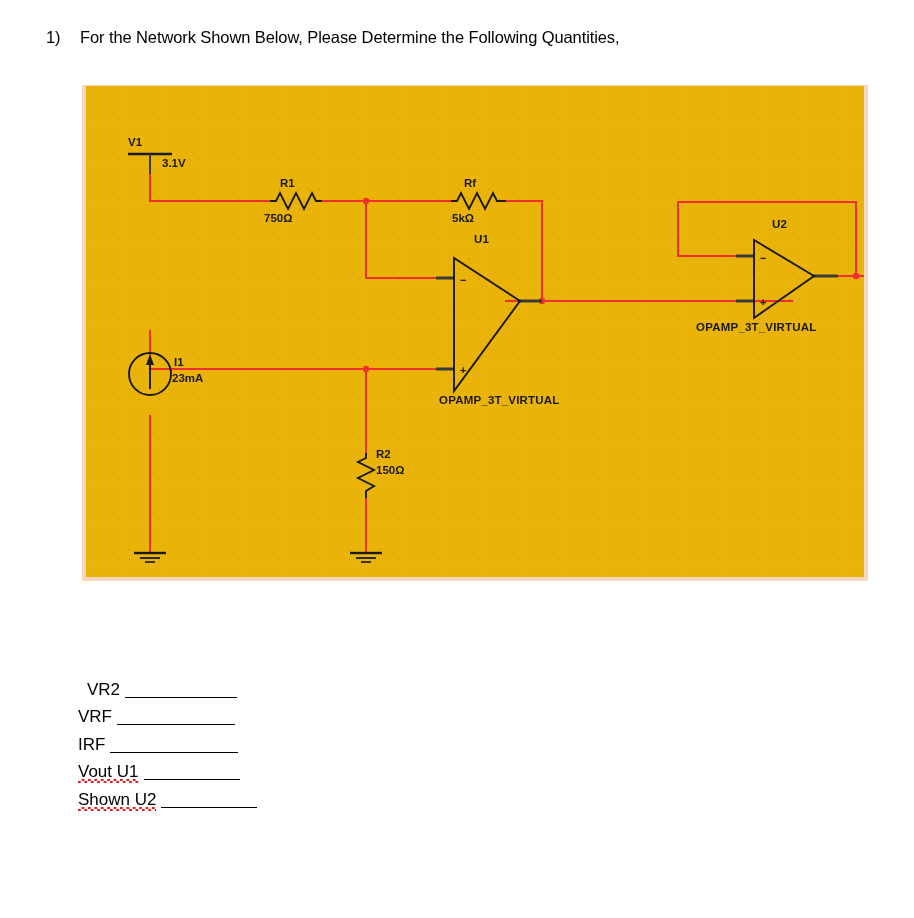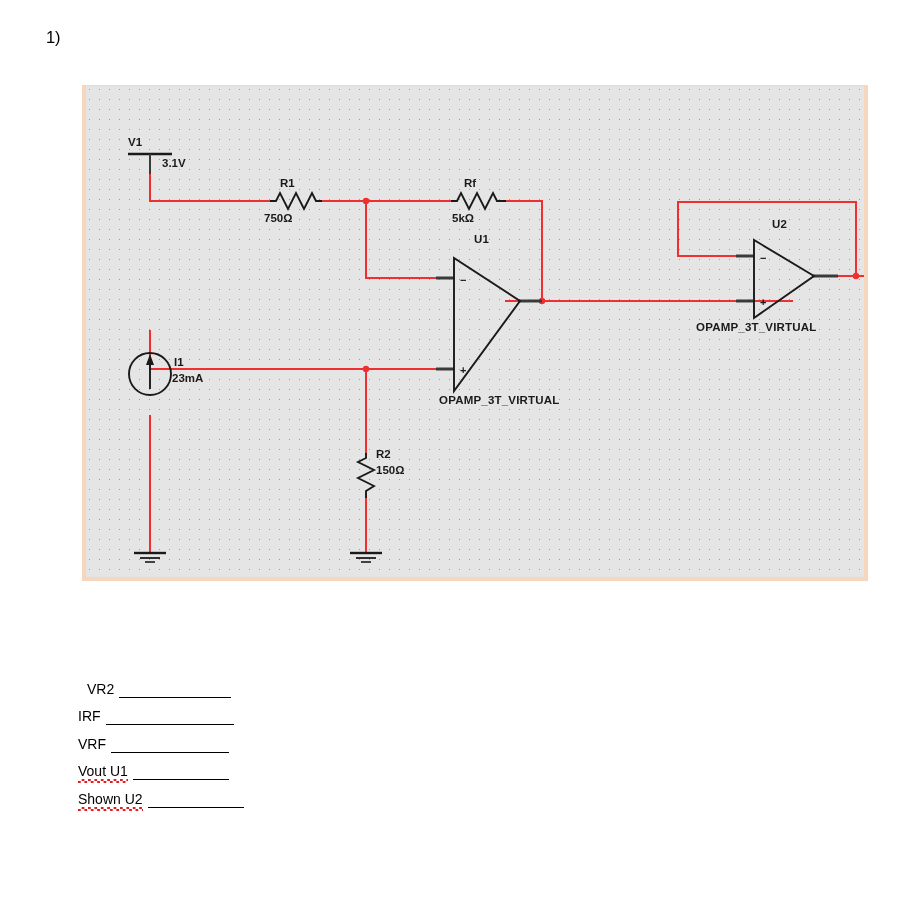--- a/index.html
+++ b/index.html
@@ -34,21 +34,21 @@
   }
   #question-text { flex: 0 1 auto; }
 
   
   #schematic-frame {
     position: absolute;
     left: 82px;
     top: 85px;
     width: 786px;
     height: 496px;
-    background: #e5e5e5;
+    background: #eab308;
     border-left: 4px solid #f6d7bd;
     border-right: 4px solid #f6d7bd;
     border-top: 1px solid #f6d7bd;
     border-bottom: 4px solid #f6d7bd;
     box-sizing: border-box;
     overflow: hidden;
   }
   #schematic-grid {
     position: absolute;
     left: 0; top: 0; right: 0; bottom: 0;
@@ -84,21 +84,21 @@
     fill: #1a1a1a;
     letter-spacing: 0.2px;
   }
 
   
   #answer-list {
     position: absolute;
     left: 78px;
     top: 672px;
     width: 420px;
-    font-size: 14px;
+    font-size: 17px;
   }
   .answer-row {
     display: flex;
     align-items: flex-end;
     height: 27.5px;
     white-space: nowrap;
   }
   .answer-label {
     position: relative;
     padding-right: 5px;
@@ -123,20 +123,21 @@
     height: 16px;
     margin-bottom: 2px;
   }
   .row-indent { padding-left: 9px; }
 </style>
 </head>
 <body>
 
 <div id="question-line">
   <span id="question-number">1)</span>
+  <span id="question-text">For the Network Shown Below, Please Determine the Following Quantities,</span>
 </div>
 
 <div id="schematic-frame">
   <div id="schematic-grid"></div>
 
   <svg id="schematic-svg" viewBox="0 0 778 491">
 
     <g stroke="#f03030" stroke-width="2" fill="none" stroke-linecap="square">
 
       <path d="M 64,88 L 64,115 L 184,115"></path>
@@ -246,28 +247,28 @@
     <text class="sch-label-part" x="790" y="216">Vout</text>
   </svg>
 </div>
 
 <div id="answer-list">
     <div class="answer-row row-indent">
       <span class="answer-label">VR2</span>
       <span class="answer-blank" style="width: 112px;"></span>
     </div>
     <div class="answer-row">
+      <span class="answer-label">VRF</span>
+      <span class="answer-blank" style="width: 118px;"></span>
+    </div>
+    <div class="answer-row">
       <span class="answer-label">IRF</span>
       <span class="answer-blank" style="width: 128px;"></span>
     </div>
     <div class="answer-row">
-      <span class="answer-label">VRF</span>
-      <span class="answer-blank" style="width: 118px;"></span>
-    </div>
-    <div class="answer-row">
       <span class="answer-label misspelled">Vout U1</span>
       <span class="answer-blank" style="width: 96px;"></span>
     </div>
     <div class="answer-row">
       <span class="answer-label misspelled">Shown U2</span>
       <span class="answer-blank" style="width: 96px;"></span>
     </div>
   </div>
 
 </body></html>

